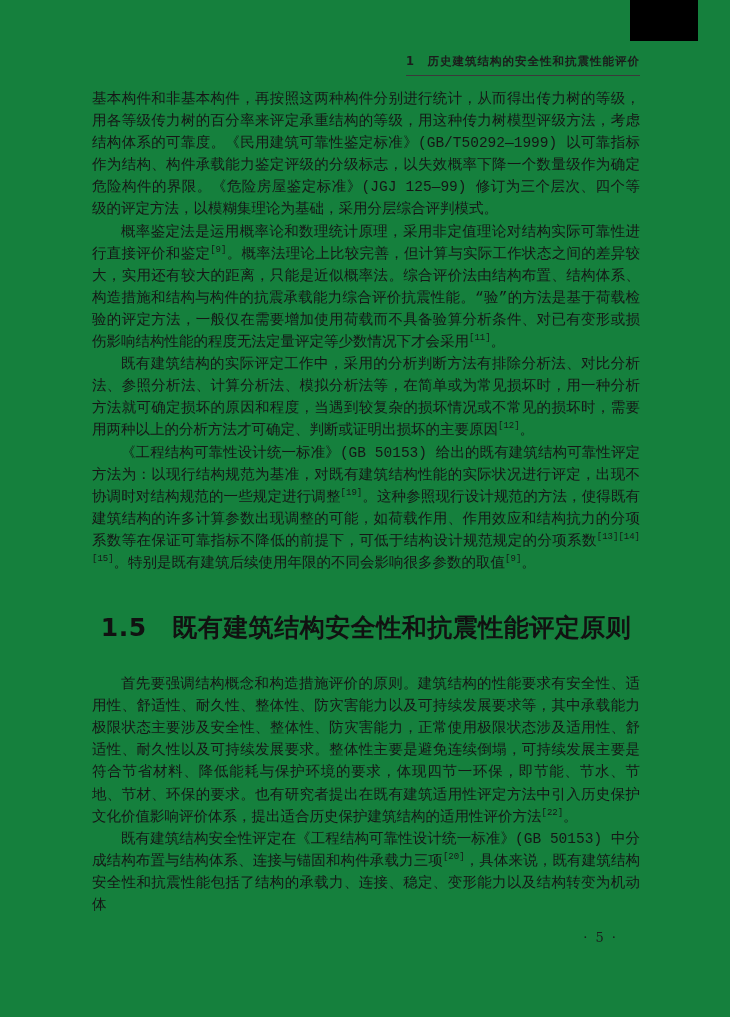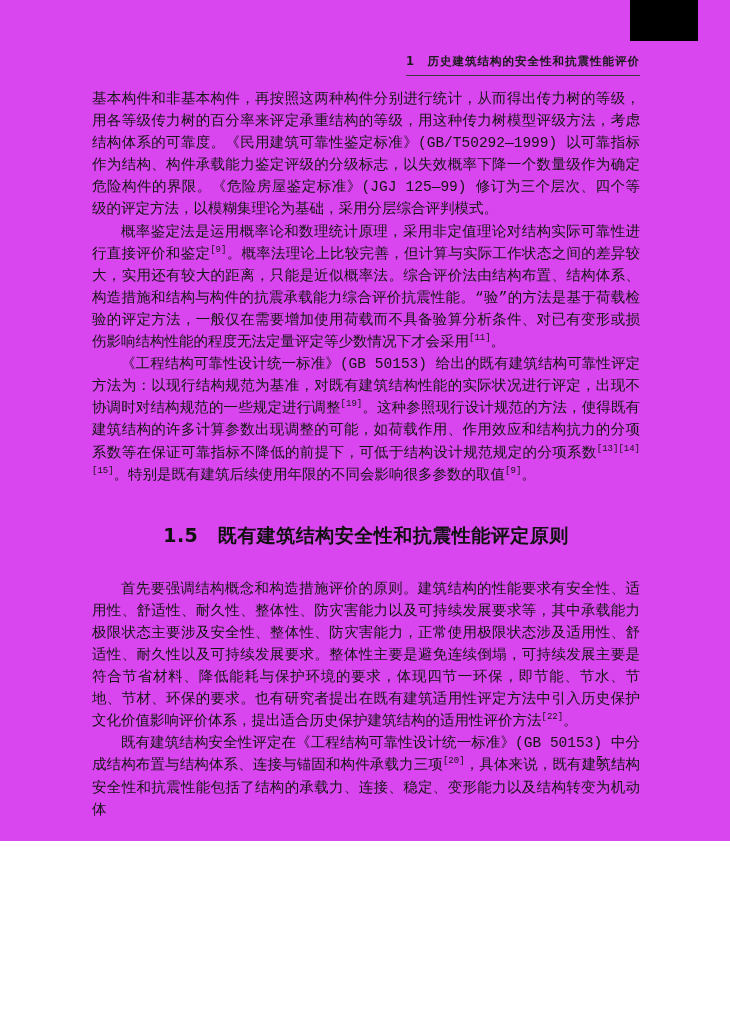--- a/index.html
+++ b/index.html
@@ -2,22 +2,22 @@
 <html><head>
 <meta charset="utf-8">
 <style>
   * { margin: 0; padding: 0; box-sizing: border-box; }
   html, body {
     width: 730px; height: 1017px;
     background: #ffffff;
   }
   .page {
     position: relative;
-    width: 730px; height: 841px;
-    background: #d946ef;
+    width: 730px; height: 1017px;
+    background: #15803d;
     overflow: hidden;
     font-family: "DejaVu Serif", "Liberation Serif", serif;
     color: #161616;
   }
   .bleed-tab {
     position: absolute;
     top: 0; right: 32px;
     width: 68px; height: 41px;
     background: #000000;
   }
@@ -52,21 +52,21 @@
   }
   .para.no-indent { text-indent: 0; }
   .para sup {
     font-size: 9px;
     vertical-align: super;
     line-height: 0;
   }
   .section-heading {
     font-family: "DejaVu Sans", "Liberation Sans", sans-serif;
     font-weight: 700;
-    font-size: 19px;
+    font-size: 25px;
     letter-spacing: 0.5px;
     text-align: center;
     color: #111111;
     margin: 37px 0 29px 0;
   }
   .page-number {
     position: absolute;
     bottom: 72px; right: 112px;
     font-size: 13px;
     letter-spacing: 2px;
@@ -80,20 +80,21 @@
 
   <div class="bleed-tab"></div>
 
   <header class="running-header">
     <span class="running-header-text">1　历史建筑结构的安全性和抗震性能评价</span>
   </header>
 
   <main class="content">
     <p class="para no-indent">基本构件和非基本构件，再按照这两种构件分别进行统计，从而得出传力树的等级，用各等级传力树的百分率来评定承重结构的等级，用这种传力树模型评级方法，考虑结构体系的可靠度。《民用建筑可靠性鉴定标准》(GB/T50292—1999) 以可靠指标作为结构、构件承载能力鉴定评级的分级标志，以失效概率下降一个数量级作为确定危险构件的界限。《危险房屋鉴定标准》(JGJ 125—99) 修订为三个层次、四个等级的评定方法，以模糊集理论为基础，采用分层综合评判模式。</p>
     <p class="para">概率鉴定法是运用概率论和数理统计原理，采用非定值理论对结构实际可靠性进行直接评价和鉴定<sup>[9]</sup>。概率法理论上比较完善，但计算与实际工作状态之间的差异较大，实用还有较大的距离，只能是近似概率法。综合评价法由结构布置、结构体系、构造措施和结构与构件的抗震承载能力综合评价抗震性能。“验”的方法是基于荷载检验的评定方法，一般仅在需要增加使用荷载而不具备验算分析条件、对已有变形或损伤影响结构性能的程度无法定量评定等少数情况下才会采用<sup>[11]</sup>。</p>
+    <p class="para">既有建筑结构的实际评定工作中，采用的分析判断方法有排除分析法、对比分析法、参照分析法、计算分析法、模拟分析法等，在简单或为常见损坏时，用一种分析方法就可确定损坏的原因和程度，当遇到较复杂的损坏情况或不常见的损坏时，需要用两种以上的分析方法才可确定、判断或证明出损坏的主要原因<sup>[12]</sup>。</p>
     <p class="para">《工程结构可靠性设计统一标准》(GB 50153) 给出的既有建筑结构可靠性评定方法为：以现行结构规范为基准，对既有建筑结构性能的实际状况进行评定，出现不协调时对结构规范的一些规定进行调整<sup>[19]</sup>。这种参照现行设计规范的方法，使得既有建筑结构的许多计算参数出现调整的可能，如荷载作用、作用效应和结构抗力的分项系数等在保证可靠指标不降低的前提下，可低于结构设计规范规定的分项系数<sup>[13]</sup><sup>[14]</sup><sup>[15]</sup>。特别是既有建筑后续使用年限的不同会影响很多参数的取值<sup>[9]</sup>。</p>
 
     <h2 class="section-heading">1.5　既有建筑结构安全性和抗震性能评定原则</h2>
 
     <p class="para">首先要强调结构概念和构造措施评价的原则。建筑结构的性能要求有安全性、适用性、舒适性、耐久性、整体性、防灾害能力以及可持续发展要求等，其中承载能力极限状态主要涉及安全性、整体性、防灾害能力，正常使用极限状态涉及适用性、舒适性、耐久性以及可持续发展要求。整体性主要是避免连续倒塌，可持续发展主要是符合节省材料、降低能耗与保护环境的要求，体现四节一环保，即节能、节水、节地、节材、环保的要求。也有研究者提出在既有建筑适用性评定方法中引入历史保护文化价值影响评价体系，提出适合历史保护建筑结构的适用性评价方法<sup>[22]</sup>。</p>
     <p class="para">既有建筑结构安全性评定在《工程结构可靠性设计统一标准》(GB 50153) 中分成结构布置与结构体系、连接与锚固和构件承载力三项<sup>[20]</sup>，具体来说，既有建筑结构安全性和抗震性能包括了结构的承载力、连接、稳定、变形能力以及结构转变为机动体</p>
   </main>
 
   <div class="page-number">· 5 ·</div>
 

